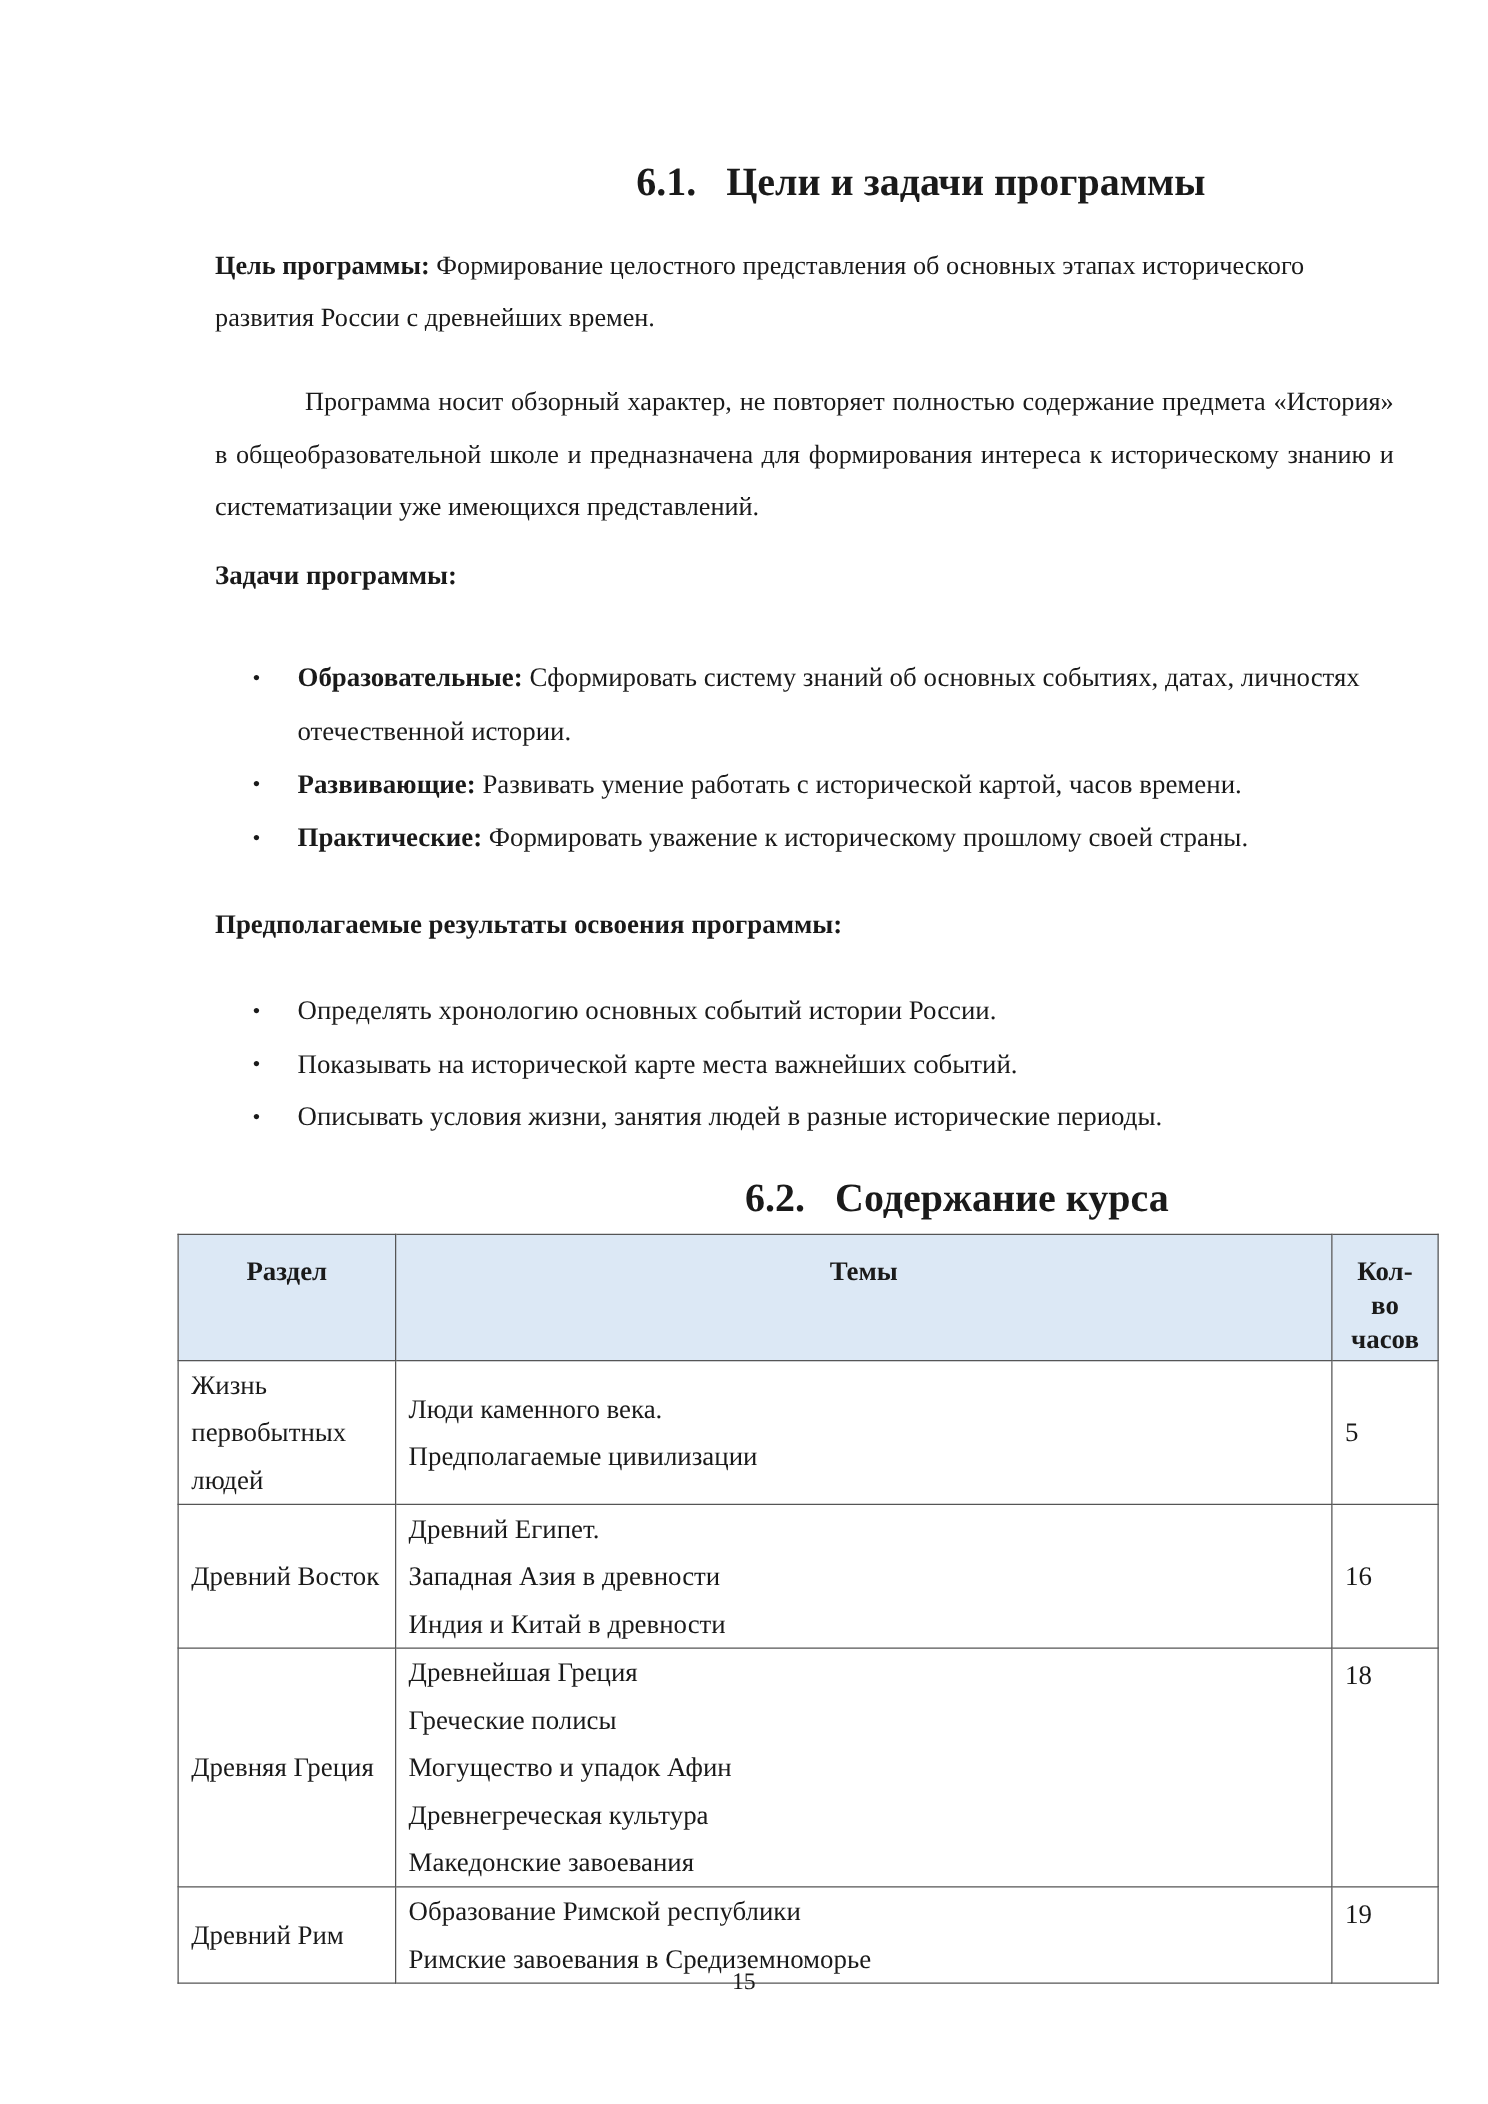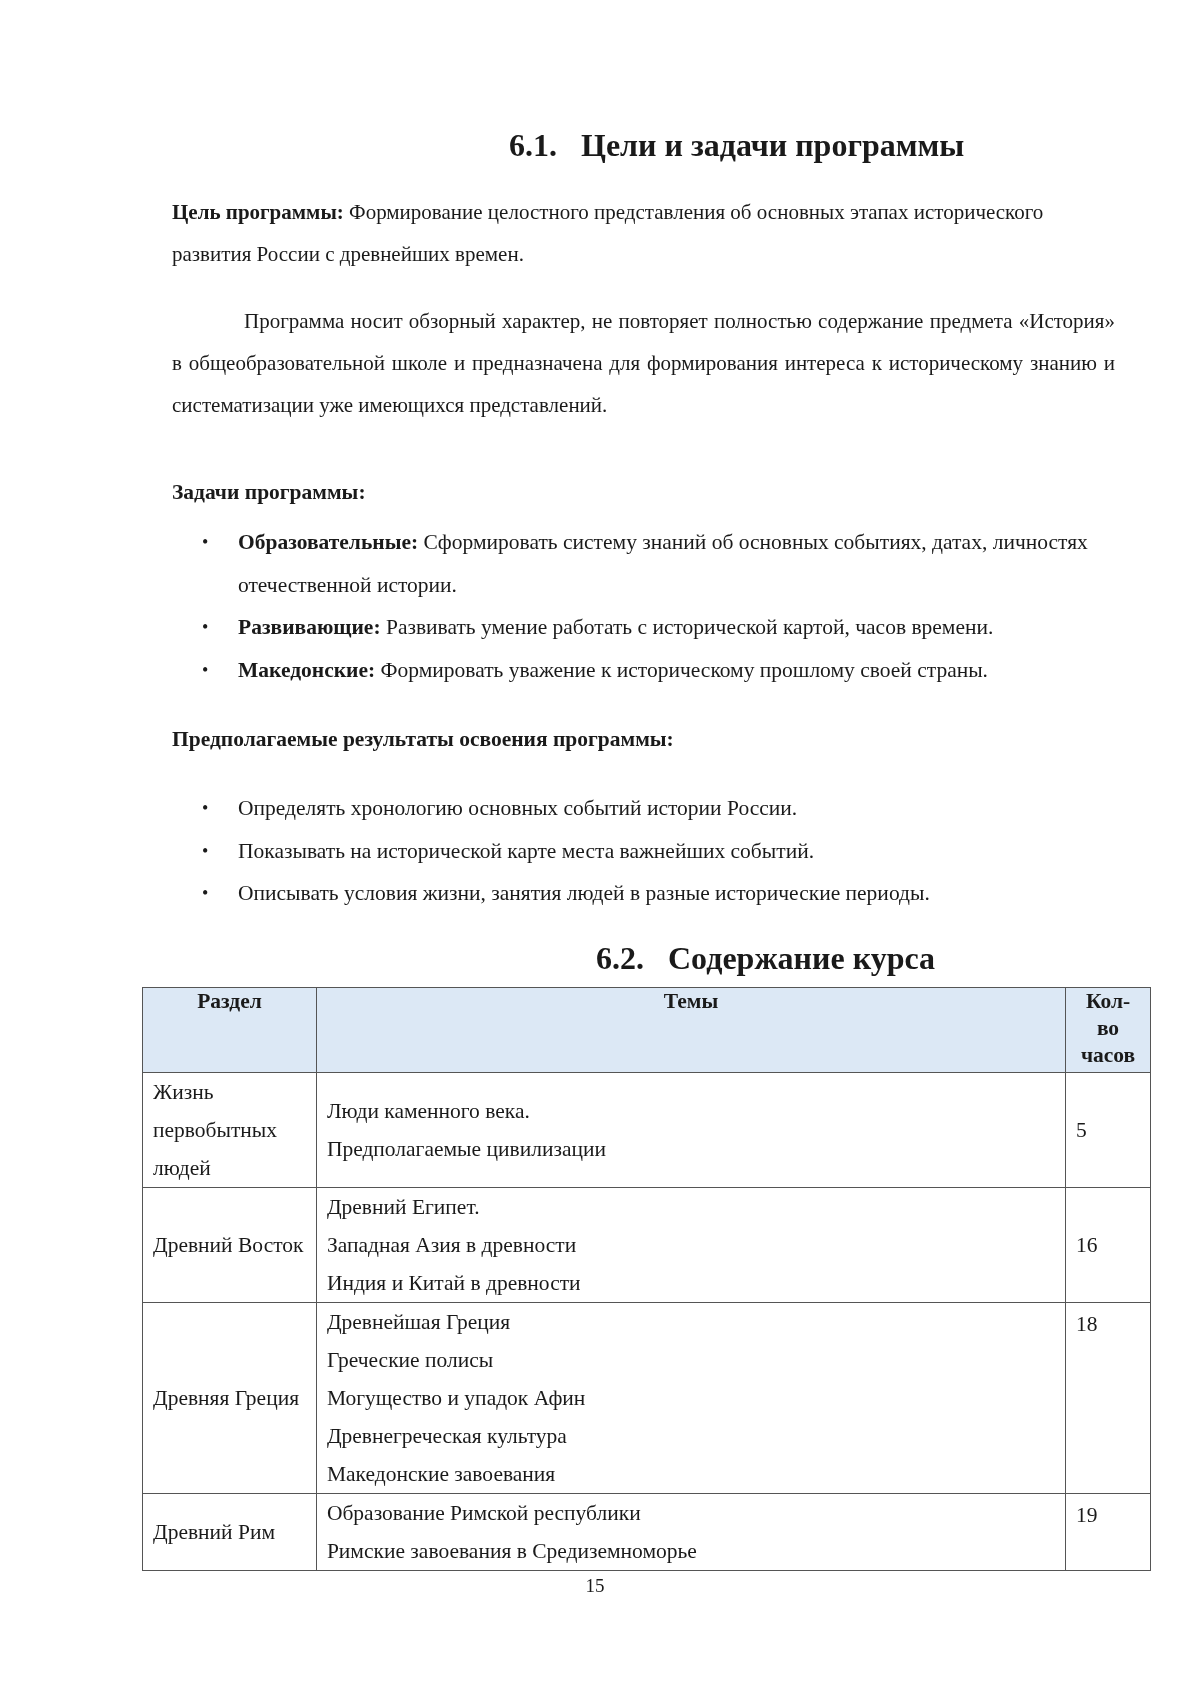--- a/index.html
+++ b/index.html
@@ -12,21 +12,21 @@
     .just { text-align: justify; }
     b { font-weight: bold; }
     .sub { font-size: 21.5px; font-weight: bold; left: 172px; }
     ul.bl { position: absolute; left: 172px; width: 943px; margin: 0; padding: 0; list-style: none;
       font-size: 21.5px; line-height: 42.5px; }
     ul.bl li { position: relative; padding-left: 66px; }
     ul.bl li .dot { position: absolute; left: 30px; top: 0; font-size: 18px; }
     table { position: absolute; left: 142px; top: 987px; width: 1009px; border-collapse: collapse;
       font-size: 21.5px; }
     td, th { border: 1.5px solid #555; padding: 0 10px; vertical-align: middle; }
-    th { background: #dce8f5; font-weight: bold; vertical-align: top; height: 84px; padding-top: 0;
+    th { background: #dce8f5; font-weight: bold; vertical-align: top; height: 84px; padding-top: 16px;
       line-height: 27px; text-align: center; }
     td { line-height: 38px; }
     .c1 { width: 153px; }
     .c2 { width: 730px; }
     .c3 { width: 64px; }
     .top { vertical-align: top; padding-top: 2px; }
     .pagenum { font-family: Liberation Serif, serif; font-size: 19px; left: 0; width: 1190px;
       text-align: center; top: 1575px; }
   </style>
 </head>
@@ -35,26 +35,26 @@
 <div class="abs h" style="left:509px; top:127px;">
   <span class="num">6.1.</span><span>Цели и задачи программы</span>
 </div>
 
 <div class="abs p" style="top:191px;">
   <b>Цель программы:</b><span> Формирование целостного представления об основных этапах исторического развития России с древнейших времен.</span>
 </div>
 
 <div class="abs p just" style="top:300px; text-indent:72px;">Программа носит обзорный характер, не повторяет полностью содержание предмета «История» в общеобразовательной школе и предназначена для формирования интереса к историческому знанию и систематизации уже имеющихся представлений.</div>
 
-<div class="abs sub" style="top:480px;">Задачи программы:</div>
+<div class="abs sub" style="top:448px;">Задачи программы:</div>
 
 <ul class="bl" style="top:521px;">
   <li><span class="dot">•</span><b>Образовательные:</b><span> Сформировать систему знаний об основных событиях, датах, личностях отечественной истории.</span></li>
   <li><span class="dot">•</span><b>Развивающие:</b><span> Развивать умение работать с исторической картой, часов времени.</span></li>
-  <li><span class="dot">•</span><b>Македонские:</b><span> Формировать уважение к историческому прошлому своей страны.</span></li>
+  <li><span class="dot">•</span><b>Практические:</b><span> Формировать уважение к историческому прошлому своей страны.</span></li>
 </ul>
 
 <div class="abs sub" style="top:727px;">Предполагаемые результаты освоения программы:</div>
 
 <ul class="bl" style="top:787px;">
   <li><span class="dot">•</span><span>Определять хронологию основных событий истории России.</span></li>
   <li><span class="dot">•</span><span>Показывать на исторической карте места важнейших событий.</span></li>
   <li><span class="dot">•</span><span>Описывать условия жизни, занятия людей в разные исторические периоды.</span></li>
 </ul>
 

